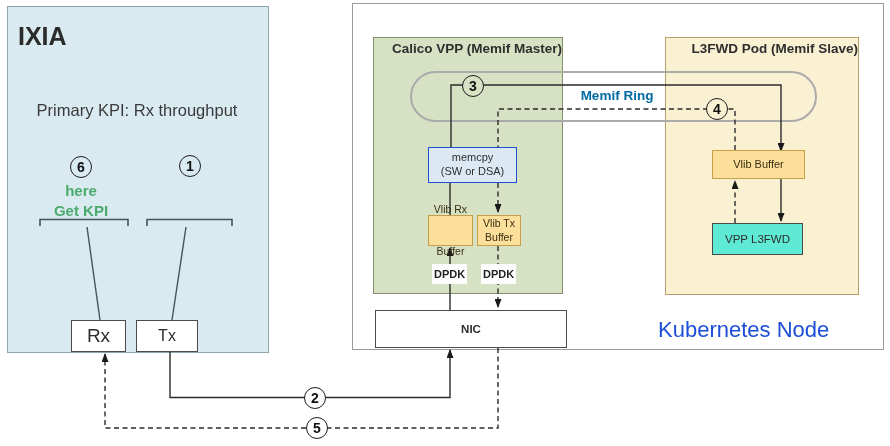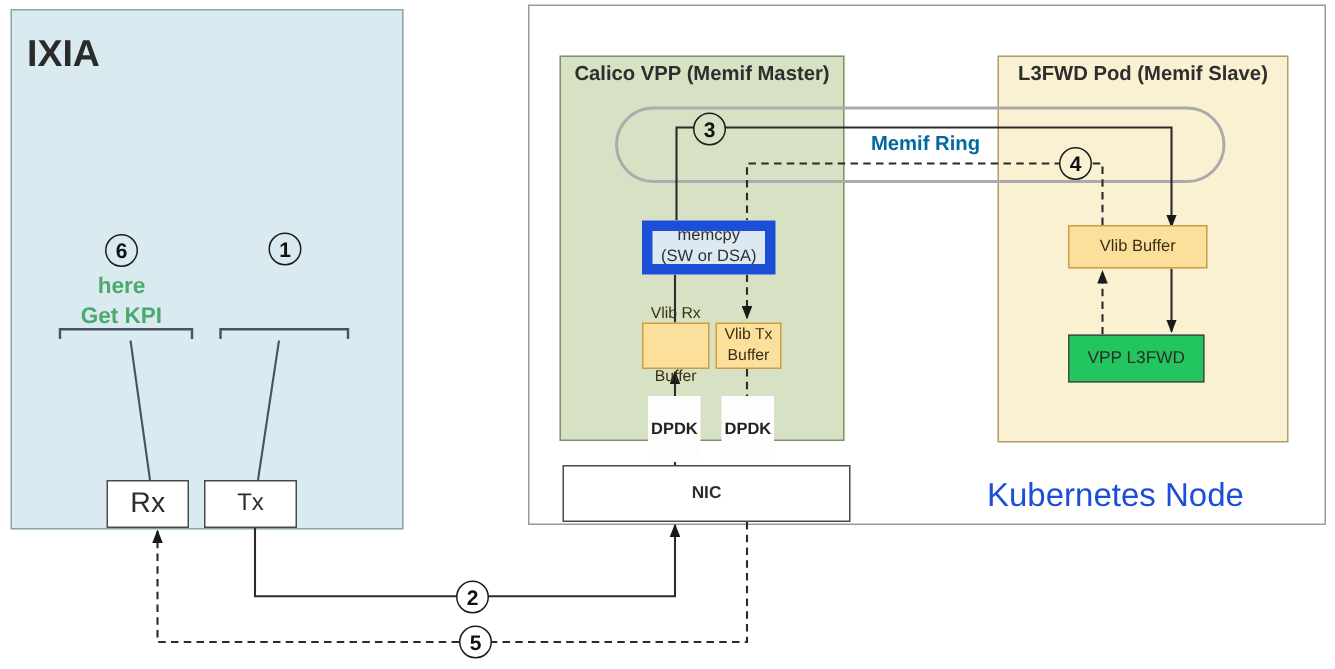--- a/index.html
+++ b/index.html
@@ -34,61 +34,62 @@
 
   
   #k8s-node{left:352px;top:3px;width:530px;height:345px;background:#fff;border:1px solid #9a9a9a;}
   #k8s-label{left:658px;top:317px;width:216px;text-align:left;font-size:22px;color:#1d4ed8;}
 
   
   #calico-pod{left:373px;top:37px;width:188px;height:255px;
       background:var(--calico-bg,#d6e2c3);border:1px solid #85906b;}
   #l3fwd-pod{left:665px;top:37px;width:192px;height:256px;
       background:var(--l3fwd-bg,#faf0d2);border:1px solid #b1a06a;}
-  .pod-title{position:absolute;left:0;top:3px;width:100%;text-align:center;
+  .pod-title{position:absolute;left:0;top:3px;width:100%;text-align:right;
       font-size:13.5px;font-weight:bold;color:#2e2e2e;}
 
   
   #memif-ring{left:410px;top:71px;width:407px;height:51px;box-sizing:border-box;
       border:2.5px solid var(--ring,#ababab);border-radius:27px;background:transparent;}
   #memif-ring-label{left:572px;top:88px;width:90px;text-align:center;
       font-size:13.5px;font-weight:bold;color:#0369a1;}
 
   
   #memcpy-box{left:428px;top:147px;width:89px;height:36px;font-size:11px;
-      background:var(--memcpy-bg,#dce9f3);border:7px solid #1d4ed8;color:#2f2f2f;}
+      background:var(--memcpy-bg,#dce9f3);border:1px solid #1d4ed8;color:#2f2f2f;}
   #vlib-rx-box{left:428px;top:215px;width:45px;height:31px;font-size:10.5px;
       background:var(--vlib-bg,#fcdf9a);border:1.5px solid #c79f47;color:#3a2f14;gap:28px;}
   #vlib-tx-box{left:477px;top:215px;width:44px;height:31px;font-size:10.5px;
       background:var(--vlib-bg,#fcdf9a);border:1.5px solid #c79f47;color:#3a2f14;}
   #vlib-buffer-box{left:712px;top:150px;width:93px;height:29px;font-size:11px;
       background:var(--vlib-bg,#fcdf9a);border:1.5px solid #c79f47;color:#3a2f14;}
   #vpp-l3fwd-box{left:712px;top:223px;width:91px;height:32px;font-size:11.5px;
-      background:#22c55e;border:1px solid #4a4a4a;}
+      background:#5eead4;border:1px solid #4a4a4a;}
   #nic-box{left:375px;top:310px;width:192px;height:38px;font-size:11.5px;font-weight:bold;
       background:#fff;border:1px solid #4a4a4a;}
   #rx-box{left:71px;top:320px;width:55px;height:32px;font-size:19px;
       background:#fff;border:1px solid #4a4a4a;}
   #tx-box{left:136px;top:320px;width:62px;height:32px;font-size:16px;
       background:#fff;border:1px solid #4a4a4a;}
 
   .dpdk{position:absolute;font-size:11px;font-weight:bold;color:#222;
-      background:#fdfdfd;padding:16px 2px;}
+      background:#fdfdfd;padding:4px 2px;}
   #dpdk-rx{left:432px;top:264px;}
   #dpdk-tx{left:481px;top:264px;}
 
   #wires{left:0;top:0;width:890px;height:446px;pointer-events:none;}
 </style>
 </head>
 <body>
 
 <div class="canvas">
 
   <div class="abs" id="ixia-panel"></div>
   <div class="abs" id="ixia-title">IXIA</div>
+  <div class="abs" id="kpi-text">Primary KPI: Rx throughput</div>
   <div class="two-line" id="get-kpi">
     <span style="display:block">here</span>
     <span style="display:block">Get KPI</span>
   </div>
 
   <div class="abs" id="k8s-node"></div>
   <div class="abs" id="k8s-label">Kubernetes Node</div>
 
   <div class="abs" id="calico-pod">
     <div class="pod-title">Calico VPP (Memif Master)</div>

